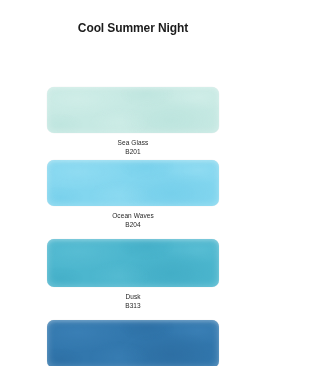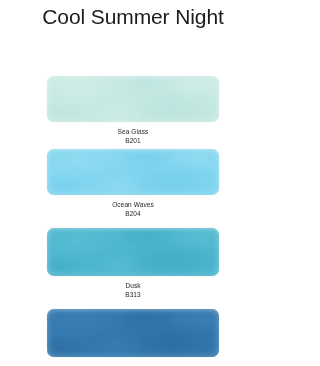--- a/index.html
+++ b/index.html
@@ -15,25 +15,25 @@
   }
   .palette-page {
     width: 266px;
     height: 366px;
     position: relative;
     background: #ffffff;
     box-sizing: border-box;
   }
   .palette-title {
     text-align: center;
-    font-size: 21px;
-    font-weight: normal;
+    font-size: 12px;
+    font-weight: bold;
     color: #1c1c1c;
     letter-spacing: -0.1px;
-    padding-top: 8px;
+    padding-top: 19px;
     line-height: 18px;
     margin: 0;
   }
   .swatch-list {
     margin: 0;
     padding: 0;
     list-style: none;
     position: relative;
   }
   .swatch-entry {

